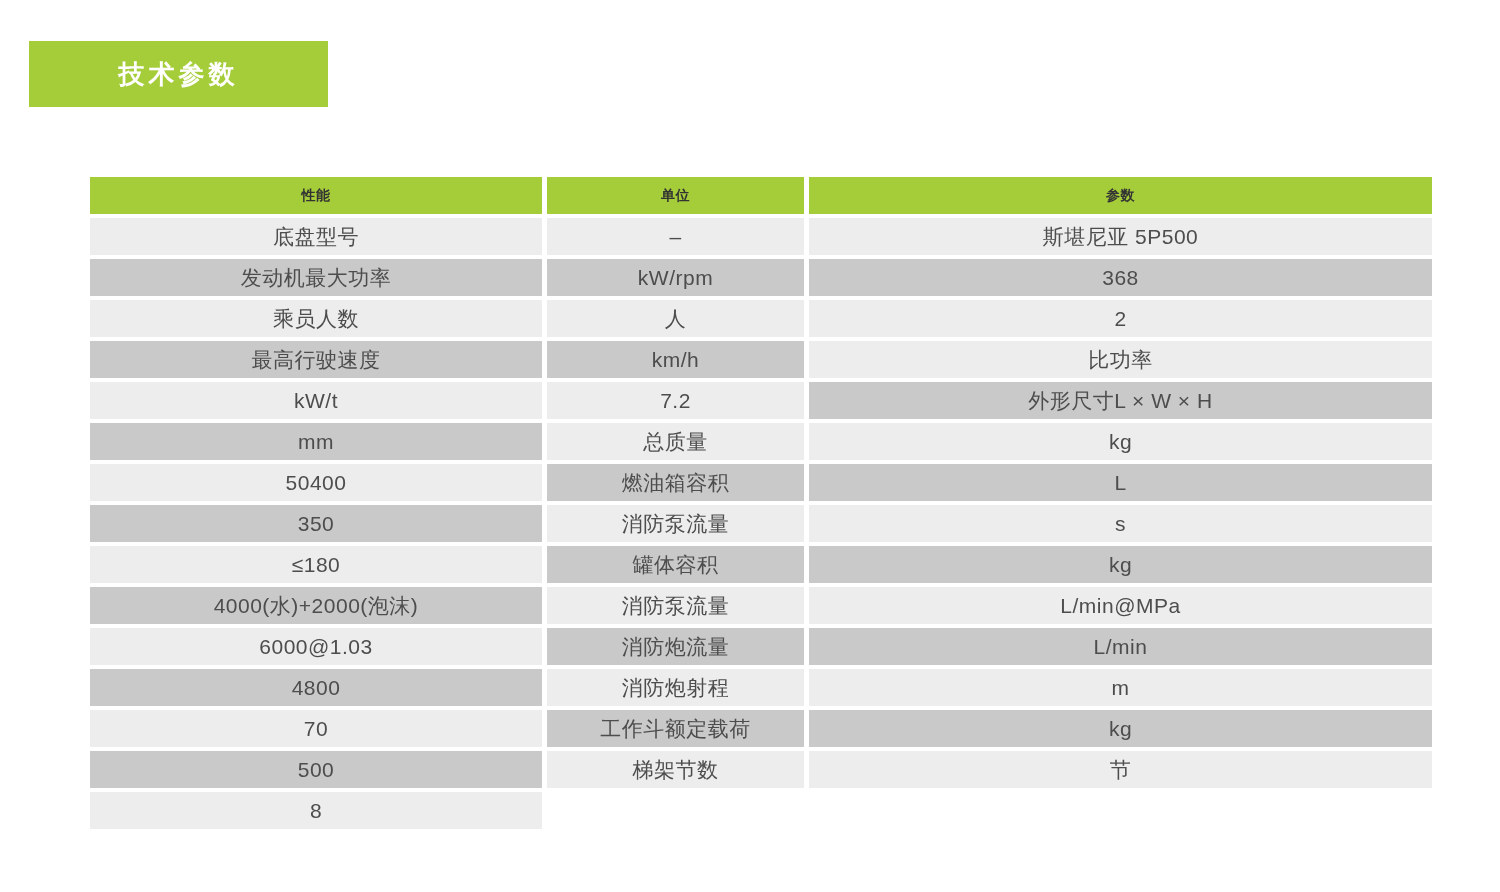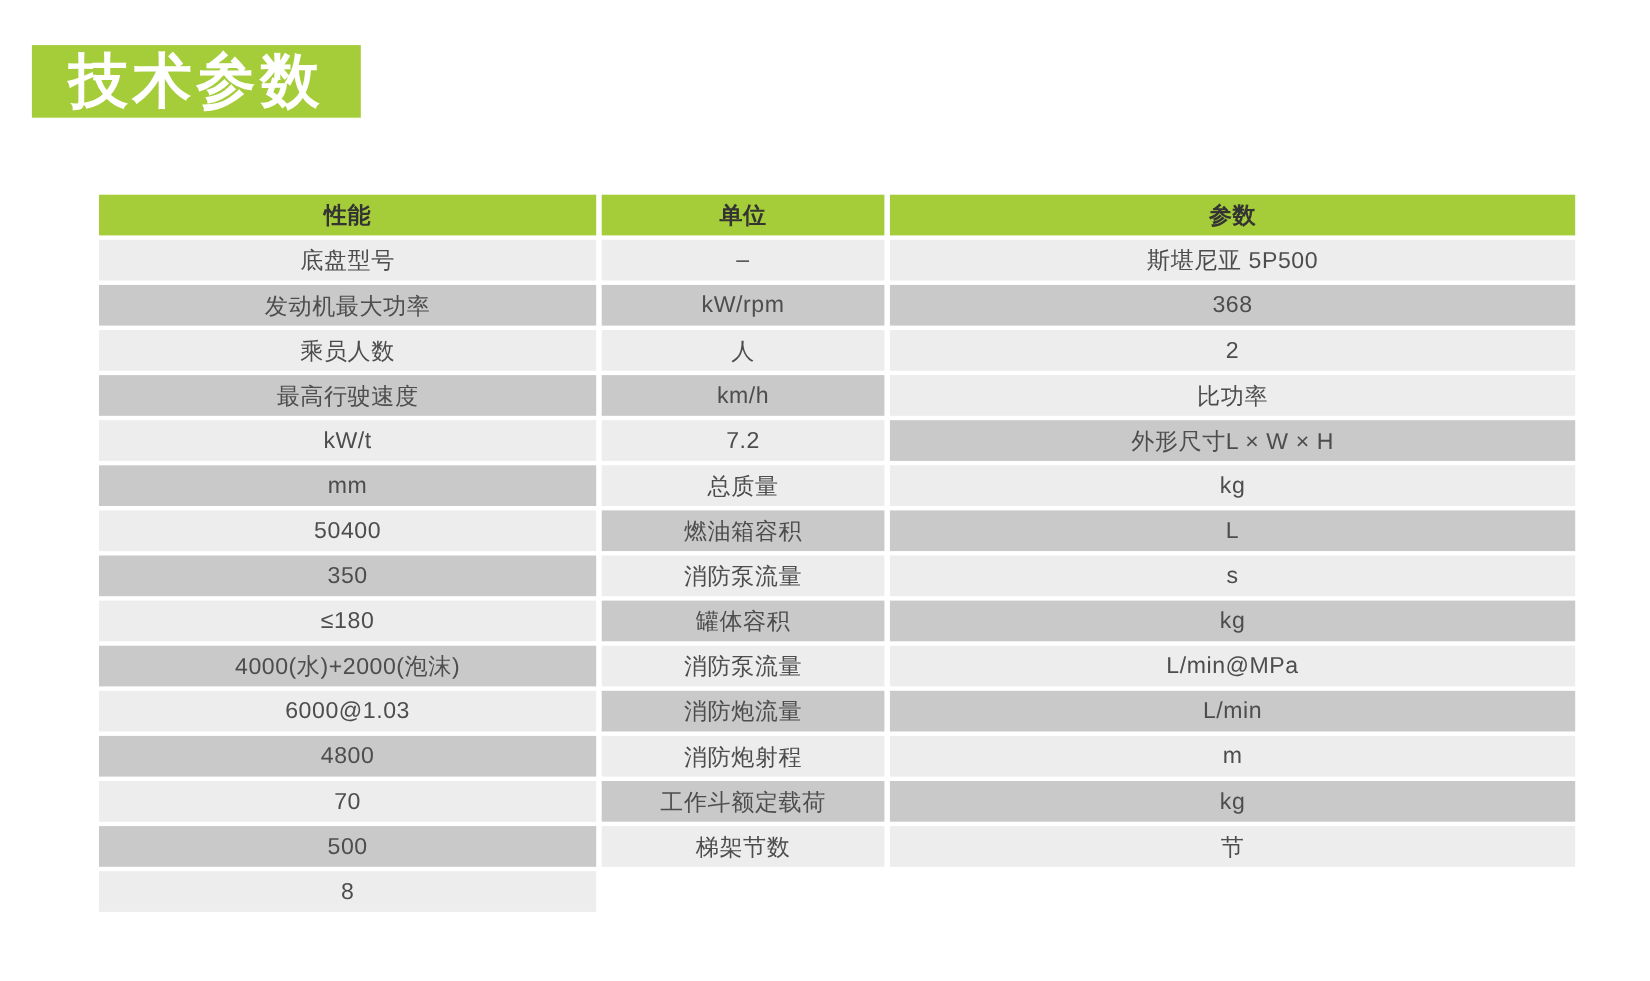--- a/index.html
+++ b/index.html
@@ -19,21 +19,21 @@
     position: absolute;
     left: 29px; top: 41px;
     width: 299px; height: 66px;
     background: var(--green, #a5cd3a);
     display: flex;
     align-items: center;
     justify-content: center;
   }
   .title-box span {
     color: #ffffff;
-    font-size: 54px;
+    font-size: 26px;
     font-weight: 700;
     letter-spacing: 4px;
   }
   .spec-table {
     position: absolute;
     left: 90px; top: 177px;
     width: 1342px;
     display: grid;
     grid-template-columns: 452px 257px 623px;
     grid-auto-rows: 37px;
@@ -45,21 +45,21 @@
     justify-content: center;
     font-size: 21px;
     color: var(--body-text, #4d4d4d);
     letter-spacing: 0.5px;
     white-space: nowrap;
   }
   .cell.header {
     background: var(--green, #a5cd3a);
     color: var(--header-text, #333333);
     font-weight: 700;
-    font-size: 21px;
+    font-size: 14px;
   }
   .cell.light { background: var(--row-light, #ededed); text-align: center; }
   .cell.dark  { background: var(--row-dark, #c9c9c9); }
 </style>
 </head>
 <body style="--green: #a5cd3a; --row-light: #ededed; --row-dark: #c9c9c9; --header-text: #333333; --body-text: #4d4d4d; --title-text: #ffffff; --page-background: #ffffff;">
 
 <div class="page">
 
   <div class="title-box">

